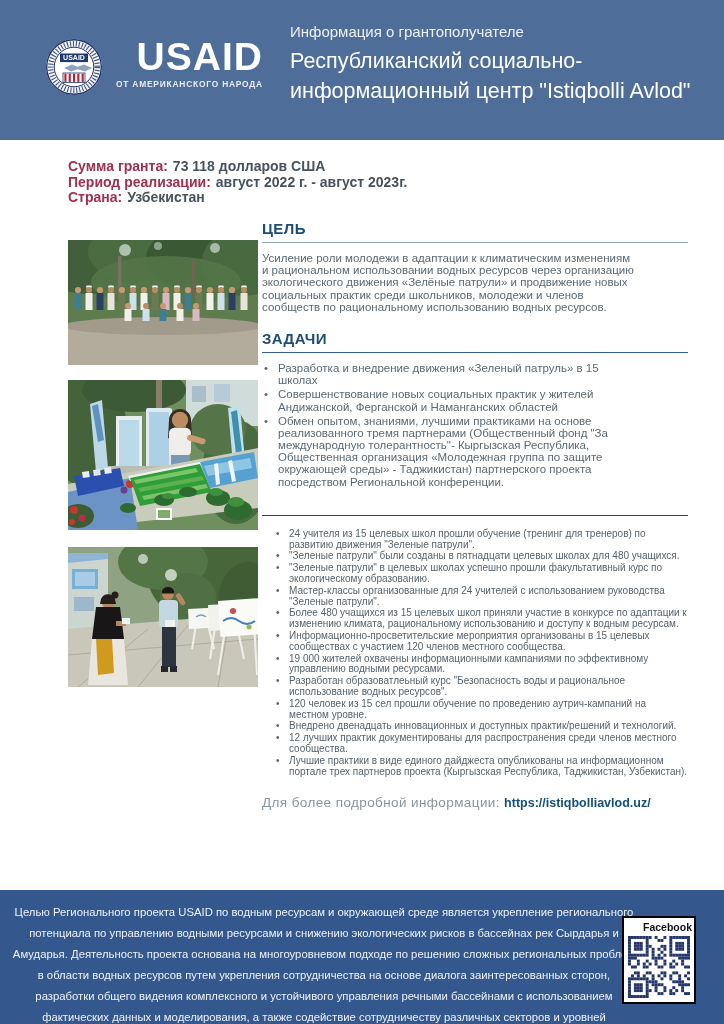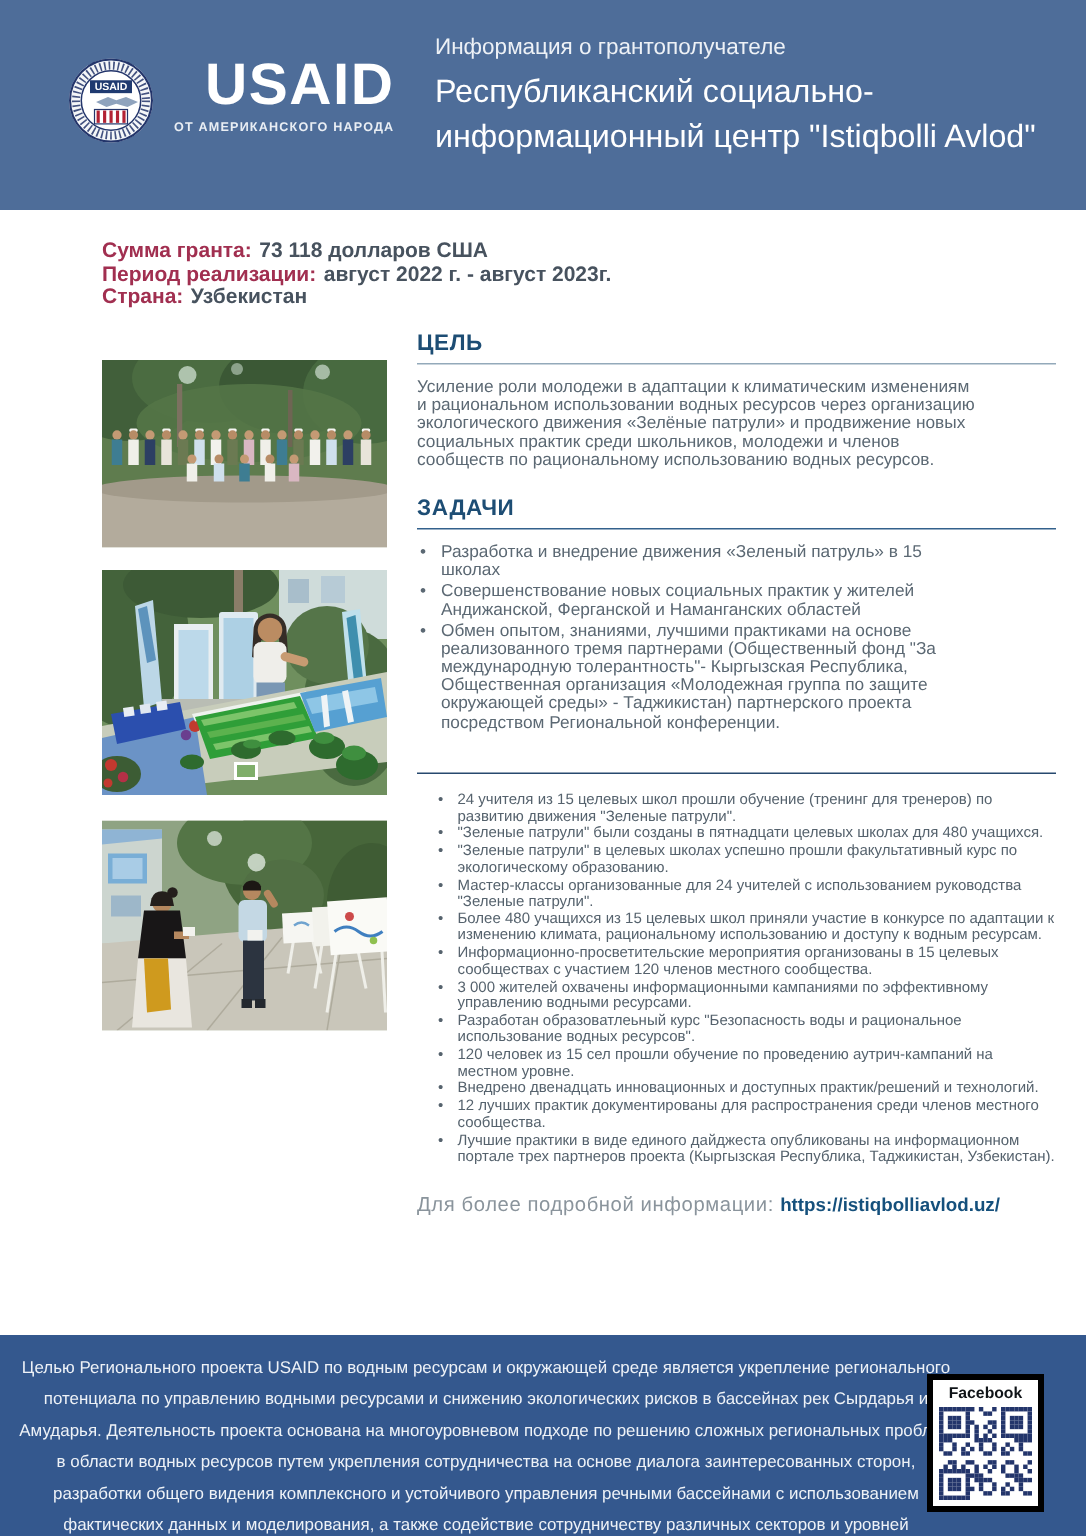--- a/index.html
+++ b/index.html
@@ -21,42 +21,42 @@
   .grant{position:absolute;left:68px;top:159px;font-size:14px;line-height:15.6px;}
   .grant-label{color:#a12f50;font-weight:700;}
   .grant-value{color:#47525e;font-weight:600;margin-left:5px;}
   
   .photo{position:absolute;left:68px;width:190px;overflow:hidden;background:#dfe3da;}
   .photo svg{display:block;width:100%;height:100%;}
   #photo1{top:240px;height:125px;}
   #photo2{top:380px;height:150px;}
   #photo3{top:547px;height:140px;}
   
-  .content{position:absolute;left:278px;top:220px;width:426px;}
+  .content{position:absolute;left:262px;top:220px;width:426px;}
   .sec-heading{margin:0 0 5px 0;font-size:15px;font-weight:700;letter-spacing:0.4px;color:#1d4d74;}
   .rule{height:0;border:0;border-top:1.5px solid #33618c;margin:0 0 9px 0;}
   .rule-goal{border-top-color:#93a9ba;}
   .rule-results{border-top-color:#27496e;}
   .goal-text{margin:0;width:374px;font-size:11.5px;line-height:1.06;color:#5b6873;}
   .tasks{margin-top:17px;}
   .task-list{list-style:none;margin:7px 0 0 0;padding:0;width:378px;font-size:11.5px;line-height:1.06;color:#5b6873;}
   .task-list li{position:relative;padding-left:16px;margin-bottom:2px;}
   .task-list li::before{content:"\2022";position:absolute;left:2px;}
   .results{margin-top:27px;}
   .result-list{list-style:none;margin:13px 0 0 14px;padding:0;width:412px;font-size:10px;line-height:1.08;color:#55626d;}
   .result-list li{position:relative;padding-left:13px;margin-bottom:1px;}
   .result-list li::before{content:"\2022";position:absolute;left:0;}
   .more-info{margin:18px 0 0 0;text-align:left;font-size:13.5px;letter-spacing:0.4px;color:#8a949c;}
   .more-info a{color:#15507c;font-weight:700;font-size:12.5px;letter-spacing:0;text-decoration:none;}
   
   .footer{position:absolute;left:0;top:890px;width:724px;height:134px;background:#34588e;}
   .footer-text{padding:12px 88px 0 12px;text-align:center;color:#eef2f7;font-size:11.3px;line-height:1.86;}
   .footer-text p{margin:0;}
-  .fb-box{position:absolute;right:28px;top:26px;width:66px;background:#ffffff;border:4px solid #000000;
-    padding:2px 2px 4px 2px;text-align:center;}
+  .fb-box{position:absolute;right:28px;top:26px;width:66px;background:#ffffff;border:2px solid #000000;
+    padding:2px 2px 4px 2px;text-align:right;}
   .fb-label{margin:1px 0 3px 0;font-size:10.5px;font-weight:700;color:#101418;}
   .qr{display:block;margin:0 auto;}
 </style>
 </head>
 <body>
 
 <div class="page">
 
   <header class="header">
     <div class="logo">
@@ -373,21 +373,21 @@
 
     <section class="results">
       <hr class="rule rule-results">
       <ul class="result-list">
         <li>24 учителя из 15 целевых школ прошли обучение (тренинг для тренеров) по развитию движения "Зеленые патрули".</li>
         <li>"Зеленые патрули" были созданы в пятнадцати целевых школах для 480 учащихся.</li>
         <li>"Зеленые патрули" в целевых школах успешно прошли факультативный курс по экологическому образованию.</li>
         <li>Мастер-классы организованные для 24 учителей с использованием руководства "Зеленые патрули".</li>
         <li>Более 480 учащихся из 15 целевых школ приняли участие в конкурсе по адаптации к изменению климата, рациональному использованию и доступу к водным ресурсам.</li>
         <li>Информационно-просветительские мероприятия организованы в 15 целевых сообществах с участием 120 членов местного сообщества.</li>
-        <li>3 000 жителей охвачены информационными кампаниями по эффективному управлению водными ресурсами.</li>
+        <li>19 000 жителей охвачены информационными кампаниями по эффективному управлению водными ресурсами.</li>
         <li>Разработан образоватлеьный курс "Безопасность воды и рациональное использование водных ресурсов".</li>
         <li>120 человек из 15 сел прошли обучение по проведению аутрич-кампаний на местном уровне.</li>
         <li>Внедрено двенадцать инновационных и доступных практик/решений и технологий.</li>
         <li>12 лучших практик документированы  для распространения среди членов местного сообщества.</li>
         <li>Лучшие практики в виде единого дайджеста опубликованы на информационном портале трех партнеров проекта (Кыргызская Республика, Таджикистан, Узбекистан).</li>
       </ul>
     </section>
 
     <p class="more-info">
       <span>Для более подробной информации:</span>

